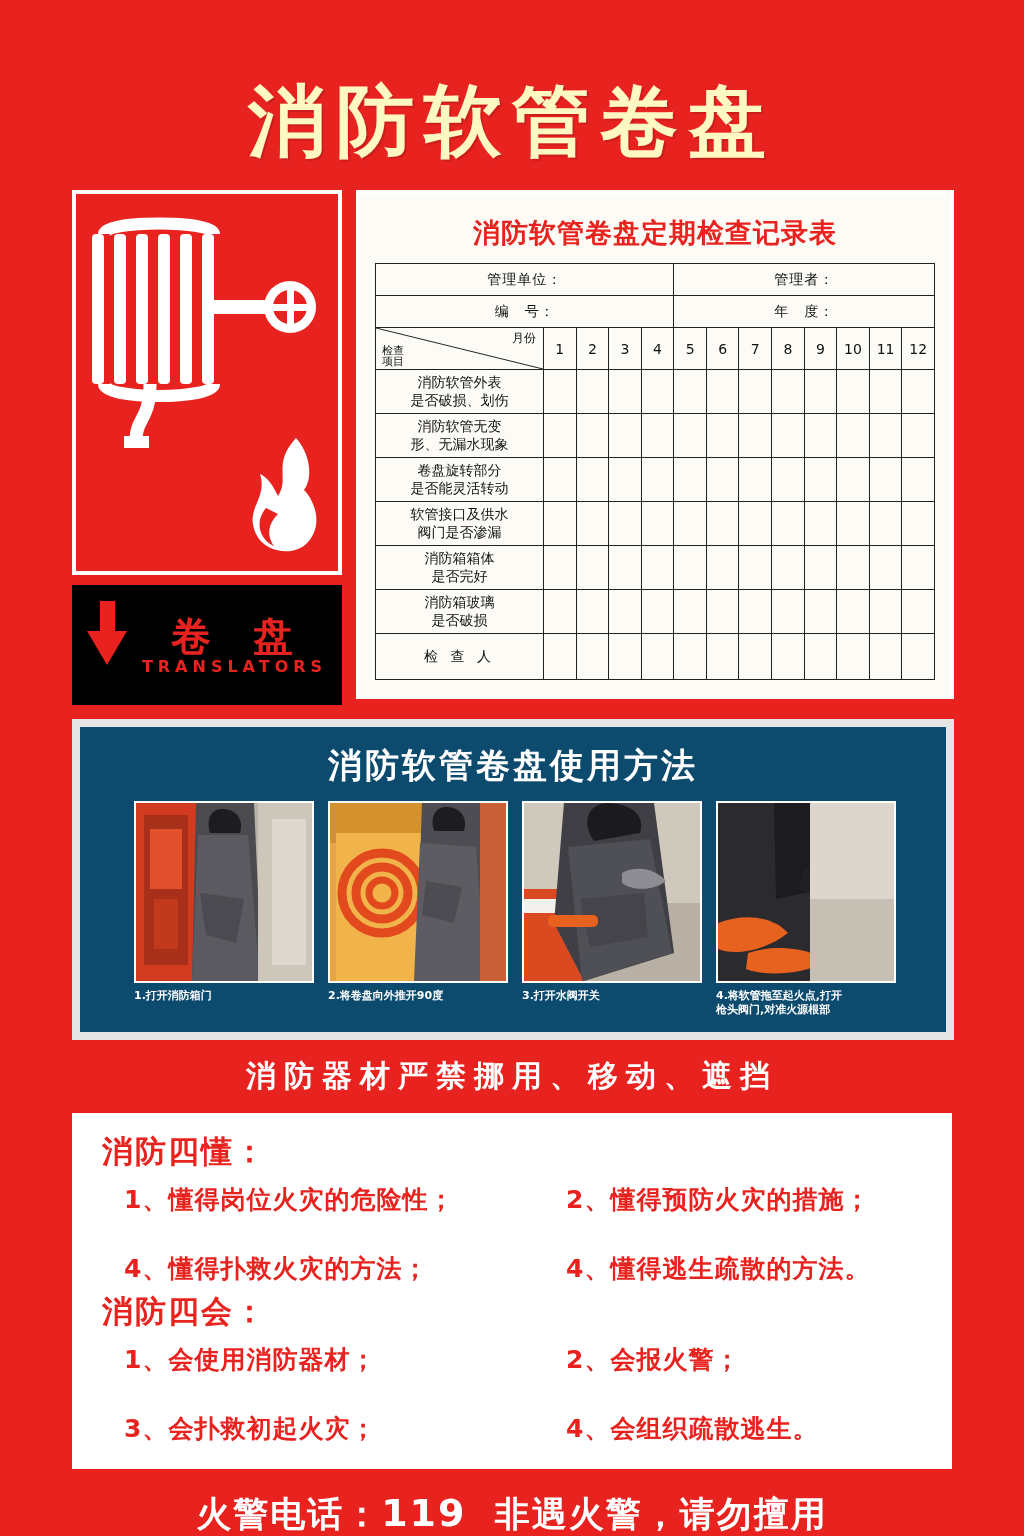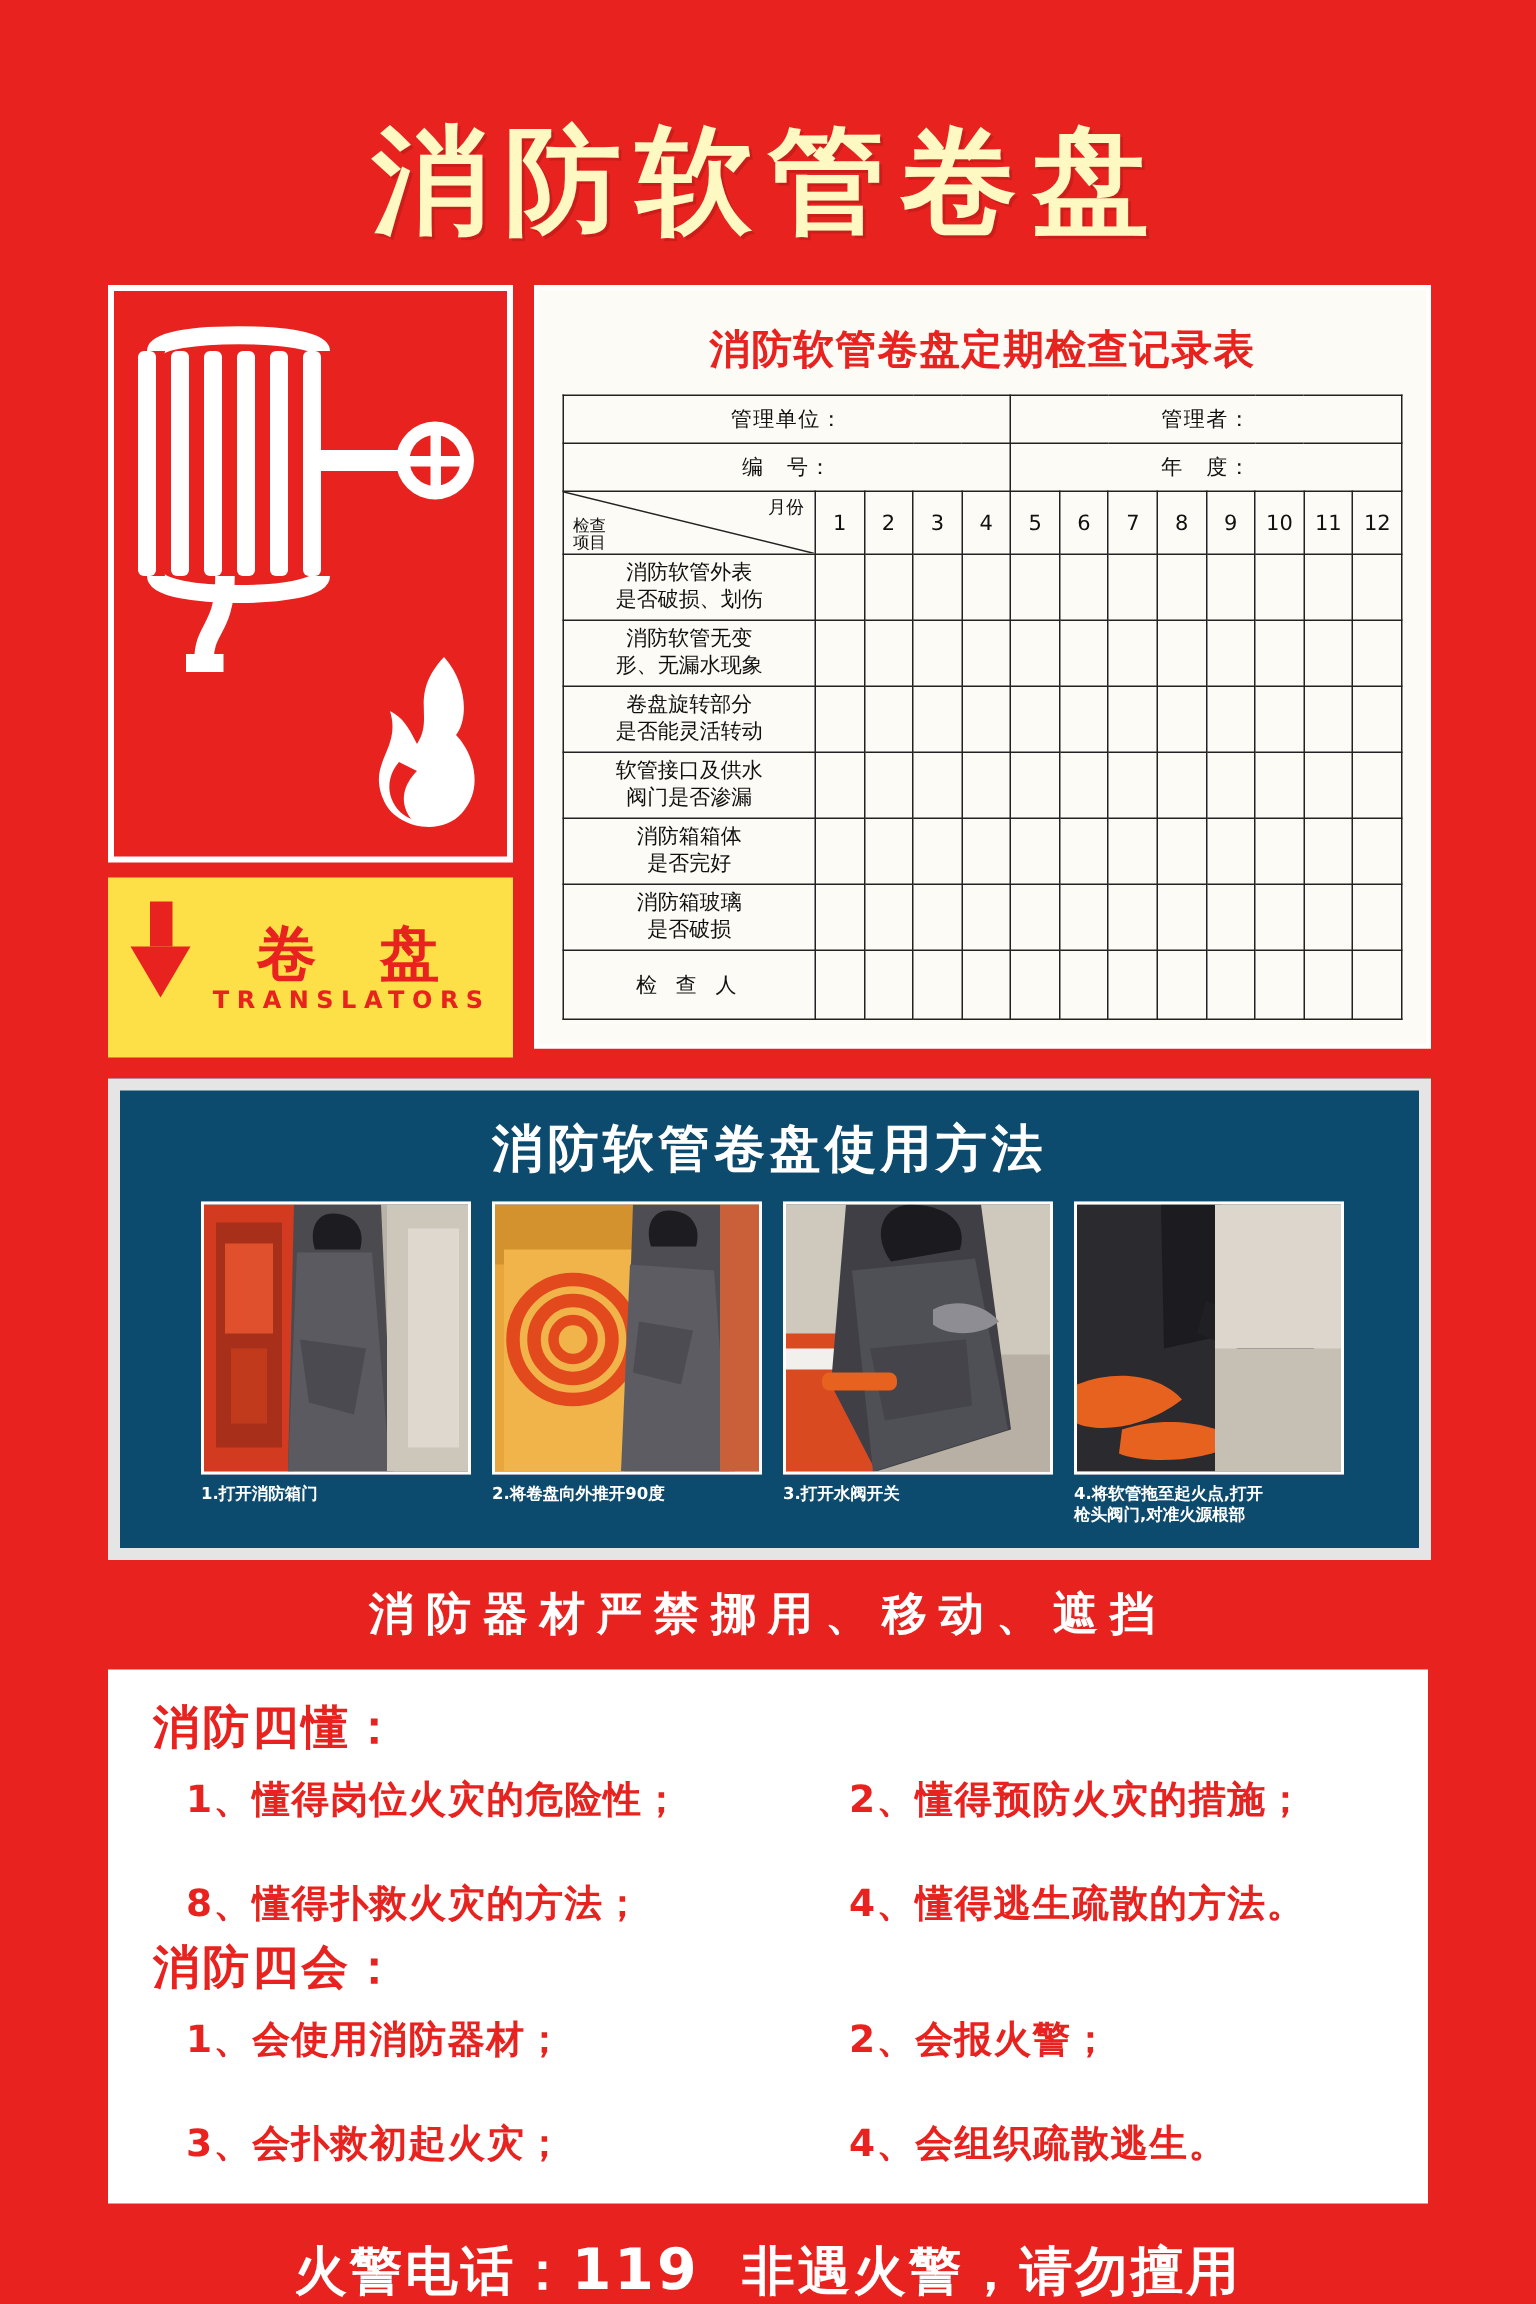--- a/index.html
+++ b/index.html
@@ -48,21 +48,21 @@
   .icon-box {
     background: #e8231f;
     border: 4px solid #ffffff;
     height: 385px;
     position: relative;
   }
   .reel-svg { position: absolute; left: 8px; top: 18px; }
   .flame-svg { position: absolute; right: 10px; bottom: 12px; }
 
   .reel-label {
-    background: #fde047;
+    background: #000000;
     height: 120px;
     display: flex;
     align-items: center;
     justify-content: center;
     gap: 10px;
     padding: 0 8px;
   }
   .arrow-down {
     width: 0; height: 0;
     border-left: 20px solid transparent;
@@ -537,21 +537,21 @@
     </div>
   </div>
 
   <div class="warn-line">消防器材严禁挪用、移动、遮挡</div>
 
   <div class="knows-card">
     <div class="knows-head">消防四懂：</div>
     <div class="knows-grid">
       <div class="know-item">1、懂得岗位火灾的危险性；</div>
       <div class="know-item right">2、懂得预防火灾的措施；</div>
-      <div class="know-item">8、懂得扑救火灾的方法；</div>
+      <div class="know-item">4、懂得扑救火灾的方法；</div>
       <div class="know-item right">4、懂得逃生疏散的方法。</div>
     </div>
     <div class="knows-head">消防四会：</div>
     <div class="knows-grid">
       <div class="know-item">1、会使用消防器材；</div>
       <div class="know-item right">2、会报火警；</div>
       <div class="know-item">3、会扑救初起火灾；</div>
       <div class="know-item right">4、会组织疏散逃生。</div>
     </div>
   </div>

